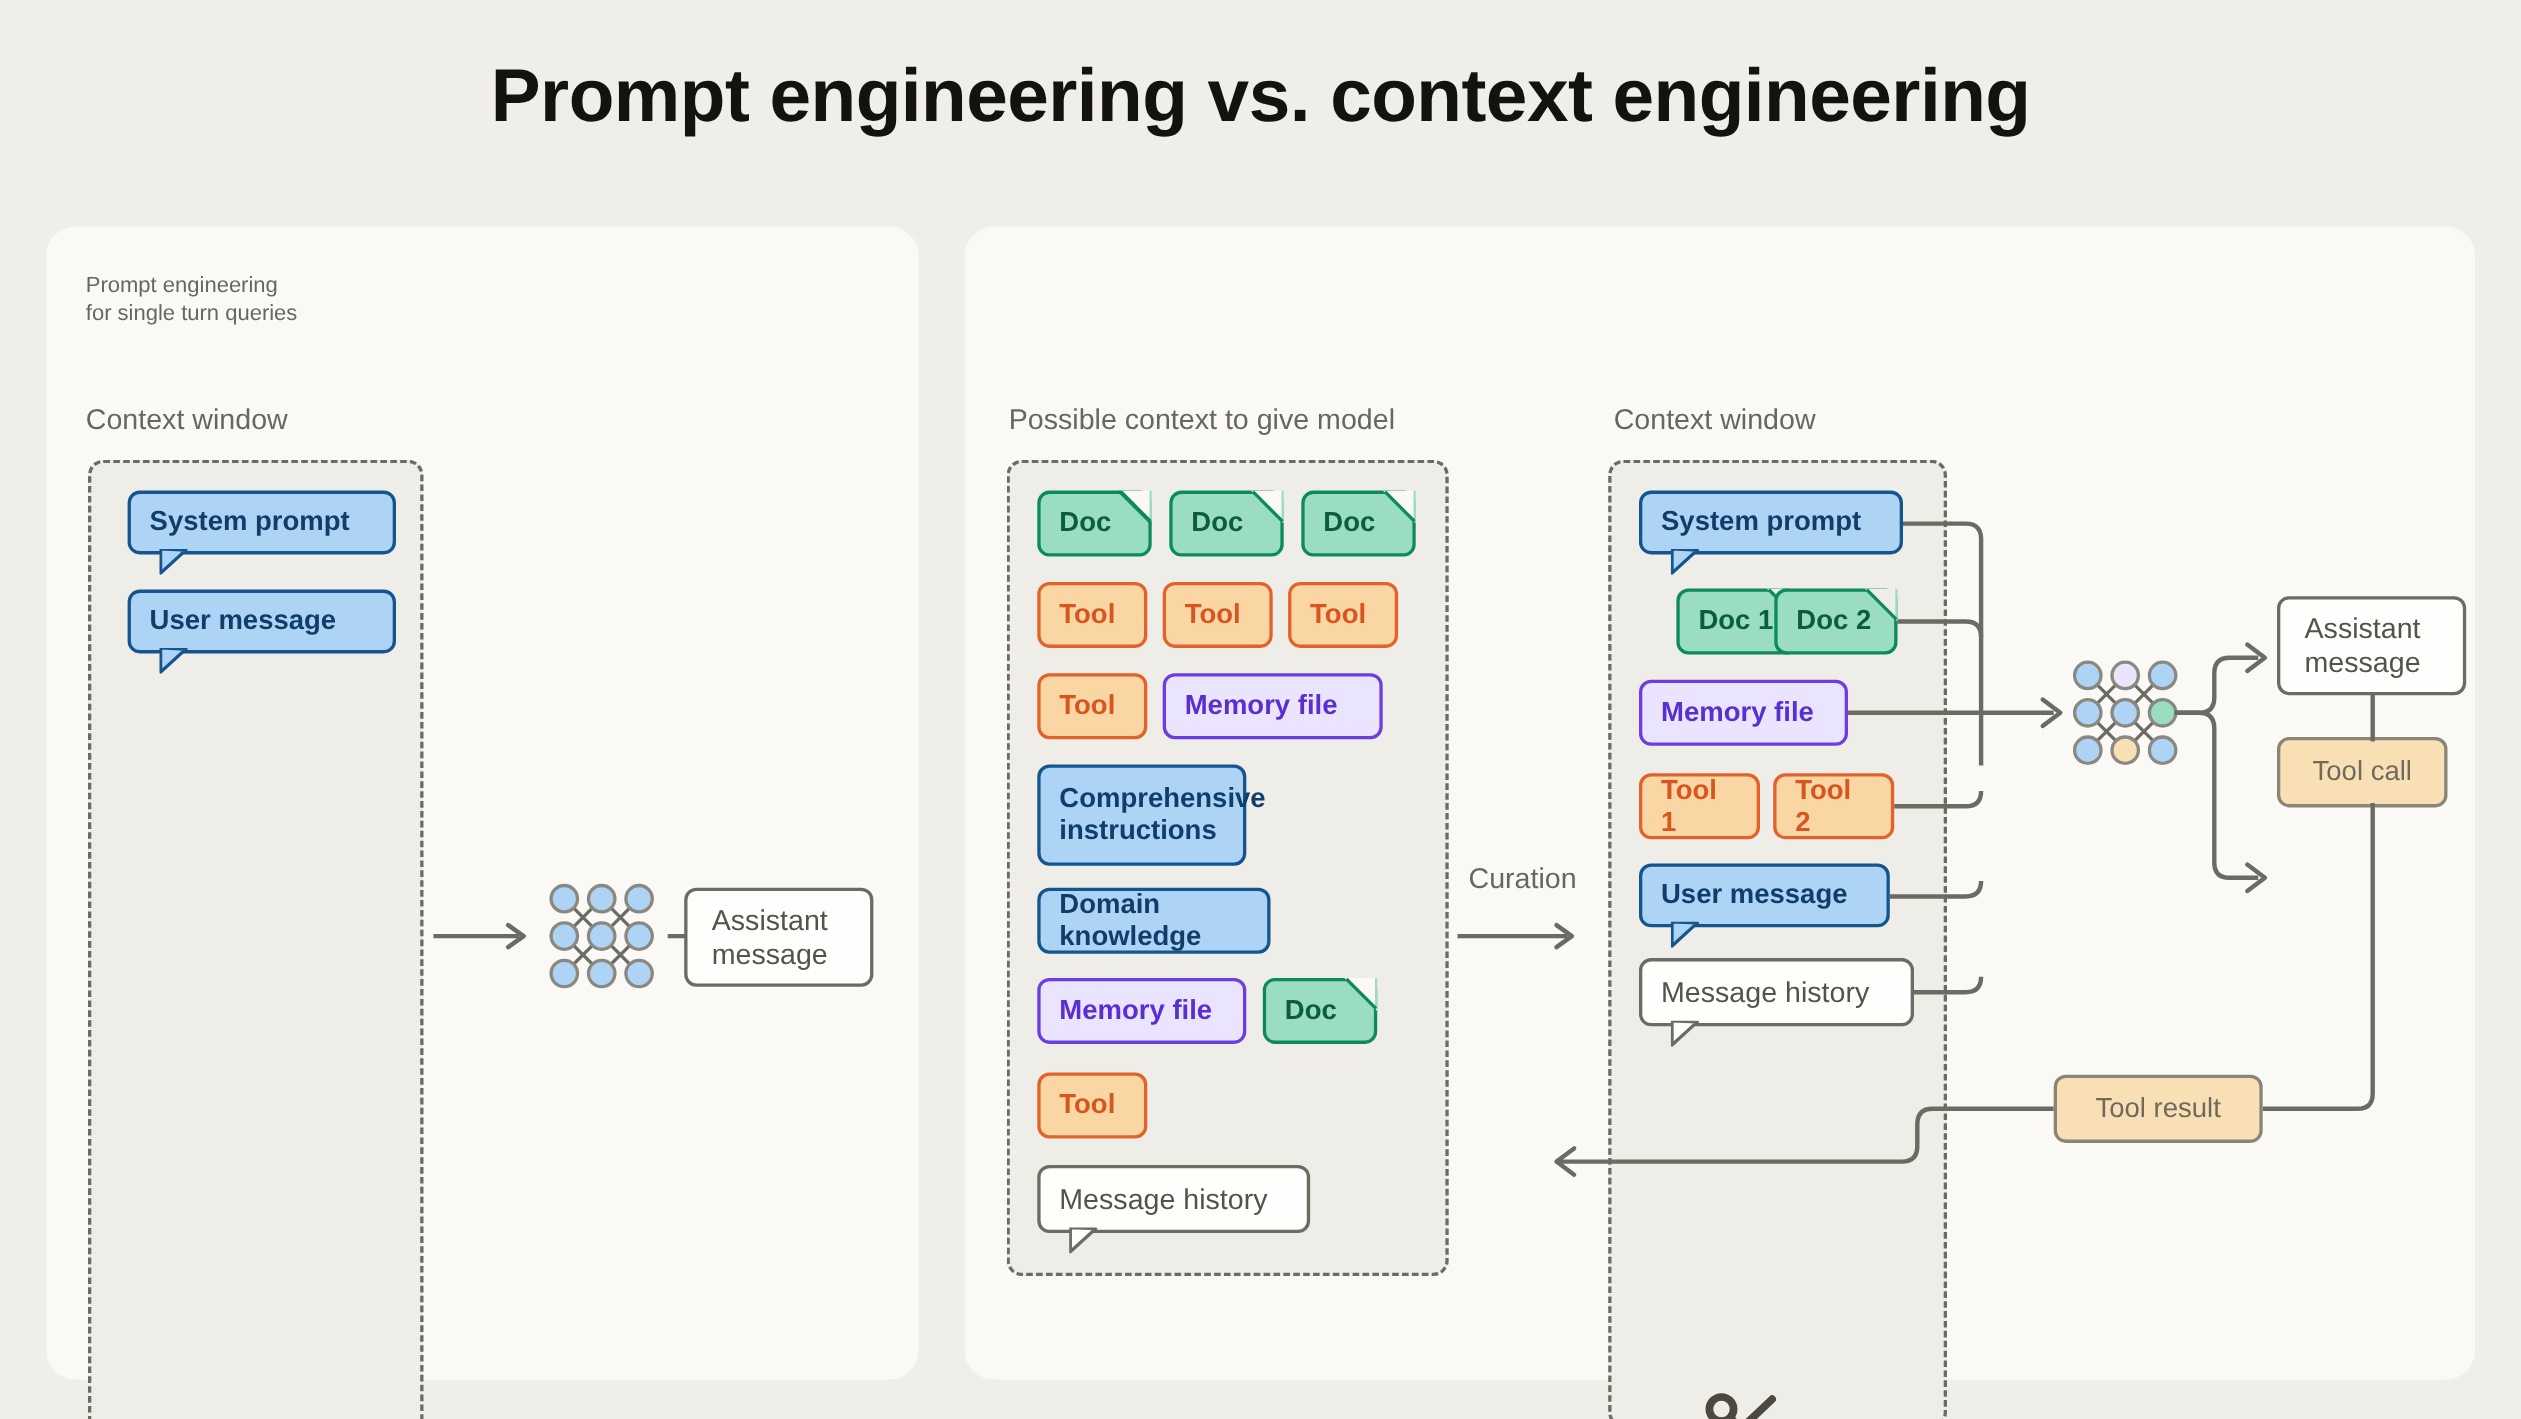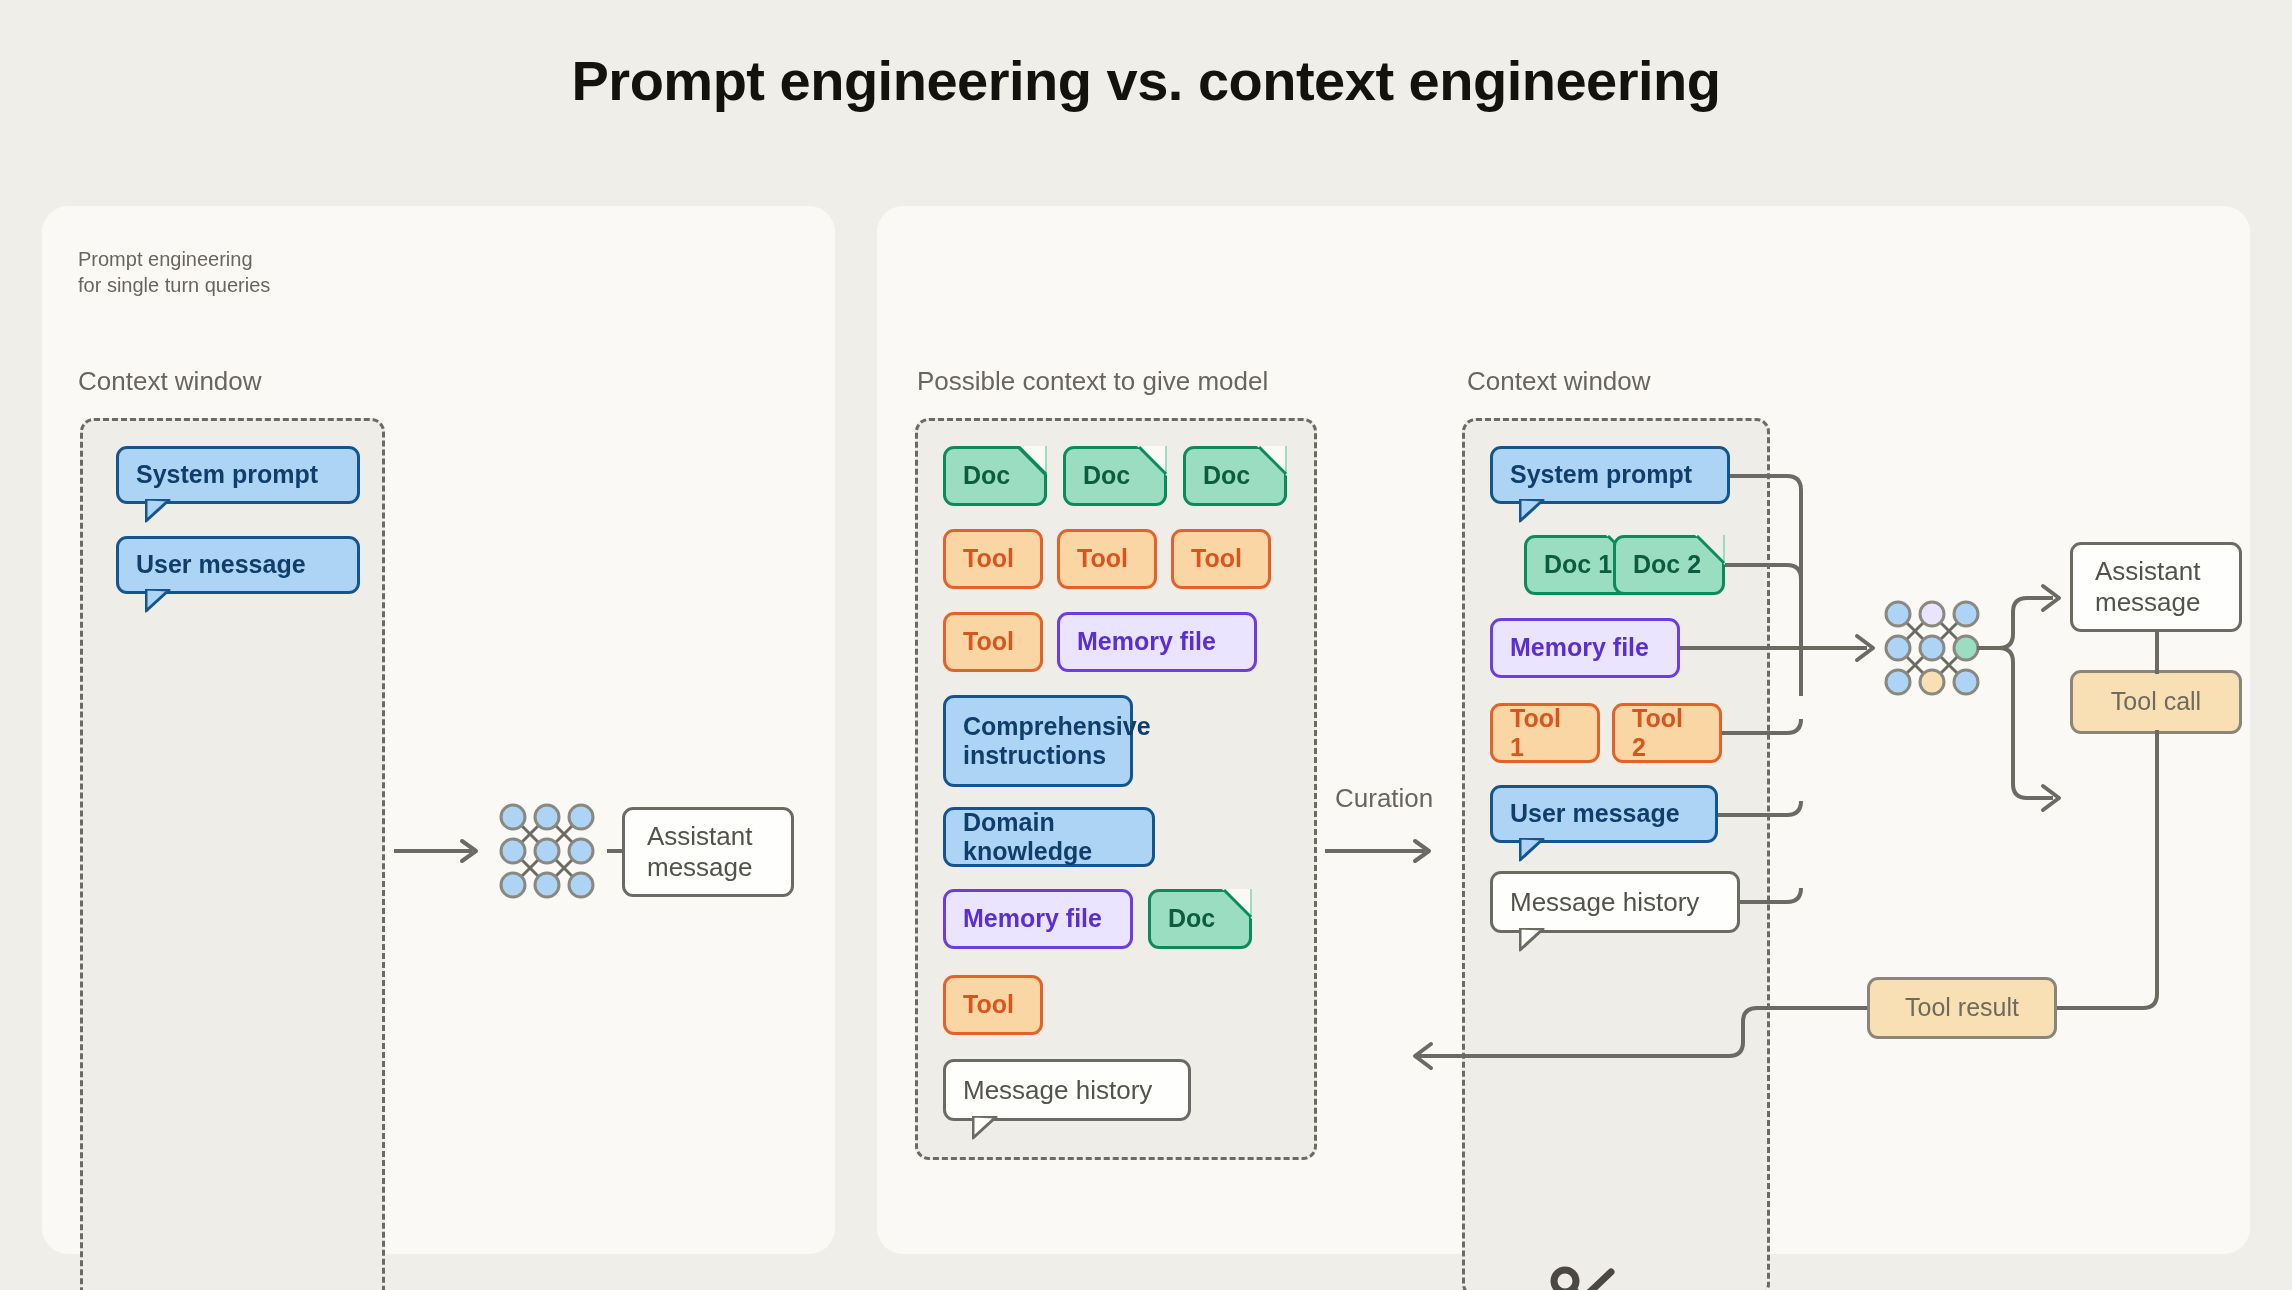--- a/index.html
+++ b/index.html
@@ -8,21 +8,21 @@
     background: #F0EEE8;
     font-family: "Liberation Sans", "DejaVu Sans", sans-serif;
     overflow: hidden;
   }
   #stage { position: relative; width: 2292px; height: 1290px; }
 
   
   .page-title {
     position: absolute; top: 48px; left: 0; width: 2292px;
     text-align: center;
-    font-size: 56px; font-weight: 700; letter-spacing: -0.5px;
+    font-size: 68px; font-weight: 700; letter-spacing: -0.5px;
     color: #14120F;
   }
 
   
   .card {
     position: absolute;
     background: #FAF9F5;
     border-radius: 26px;
   }
   #card-left  { left: 42px;  top: 206px; width: 793px;  height: 1048px; }
@@ -370,21 +370,21 @@
       </g>
       <path d="M66 -2 L82 10 L66 22" stroke="#6B6A63" stroke-width="4" fill="none" stroke-linecap="round" stroke-linejoin="round"></path>
       <path d="M66 198 L82 210 L66 222" stroke="#6B6A63" stroke-width="4" fill="none" stroke-linecap="round" stroke-linejoin="round"></path>
     </svg>
 
     <div class="chip plain" style="left:1193px; top:336px; width:172px; height:90px; padding:0 22px;">
       <span>Assistant
 message</span>
     </div>
 
-    <div class="chip tan" style="left:1193px; top:464px; width:172px; height:64px; justify-content:center;">
+    <div class="chip tan" style="left:1193px; top:464px; width:155px; height:64px; justify-content:center;">
       <span>Tool call</span>
     </div>
 
     <svg class="conn" style="left:1275px; top:424px; width:10px; height:44px;" viewBox="0 0 10 44">
       <path d="M5 0 V44" stroke="#6B6A63" stroke-width="4" fill="none"></path>
     </svg>
 
     <svg class="conn" style="left:300px; top:524px; width:990px; height:350px;" viewBox="0 0 990 350">
       <g stroke="#6B6A63" stroke-width="4" fill="none">
 

